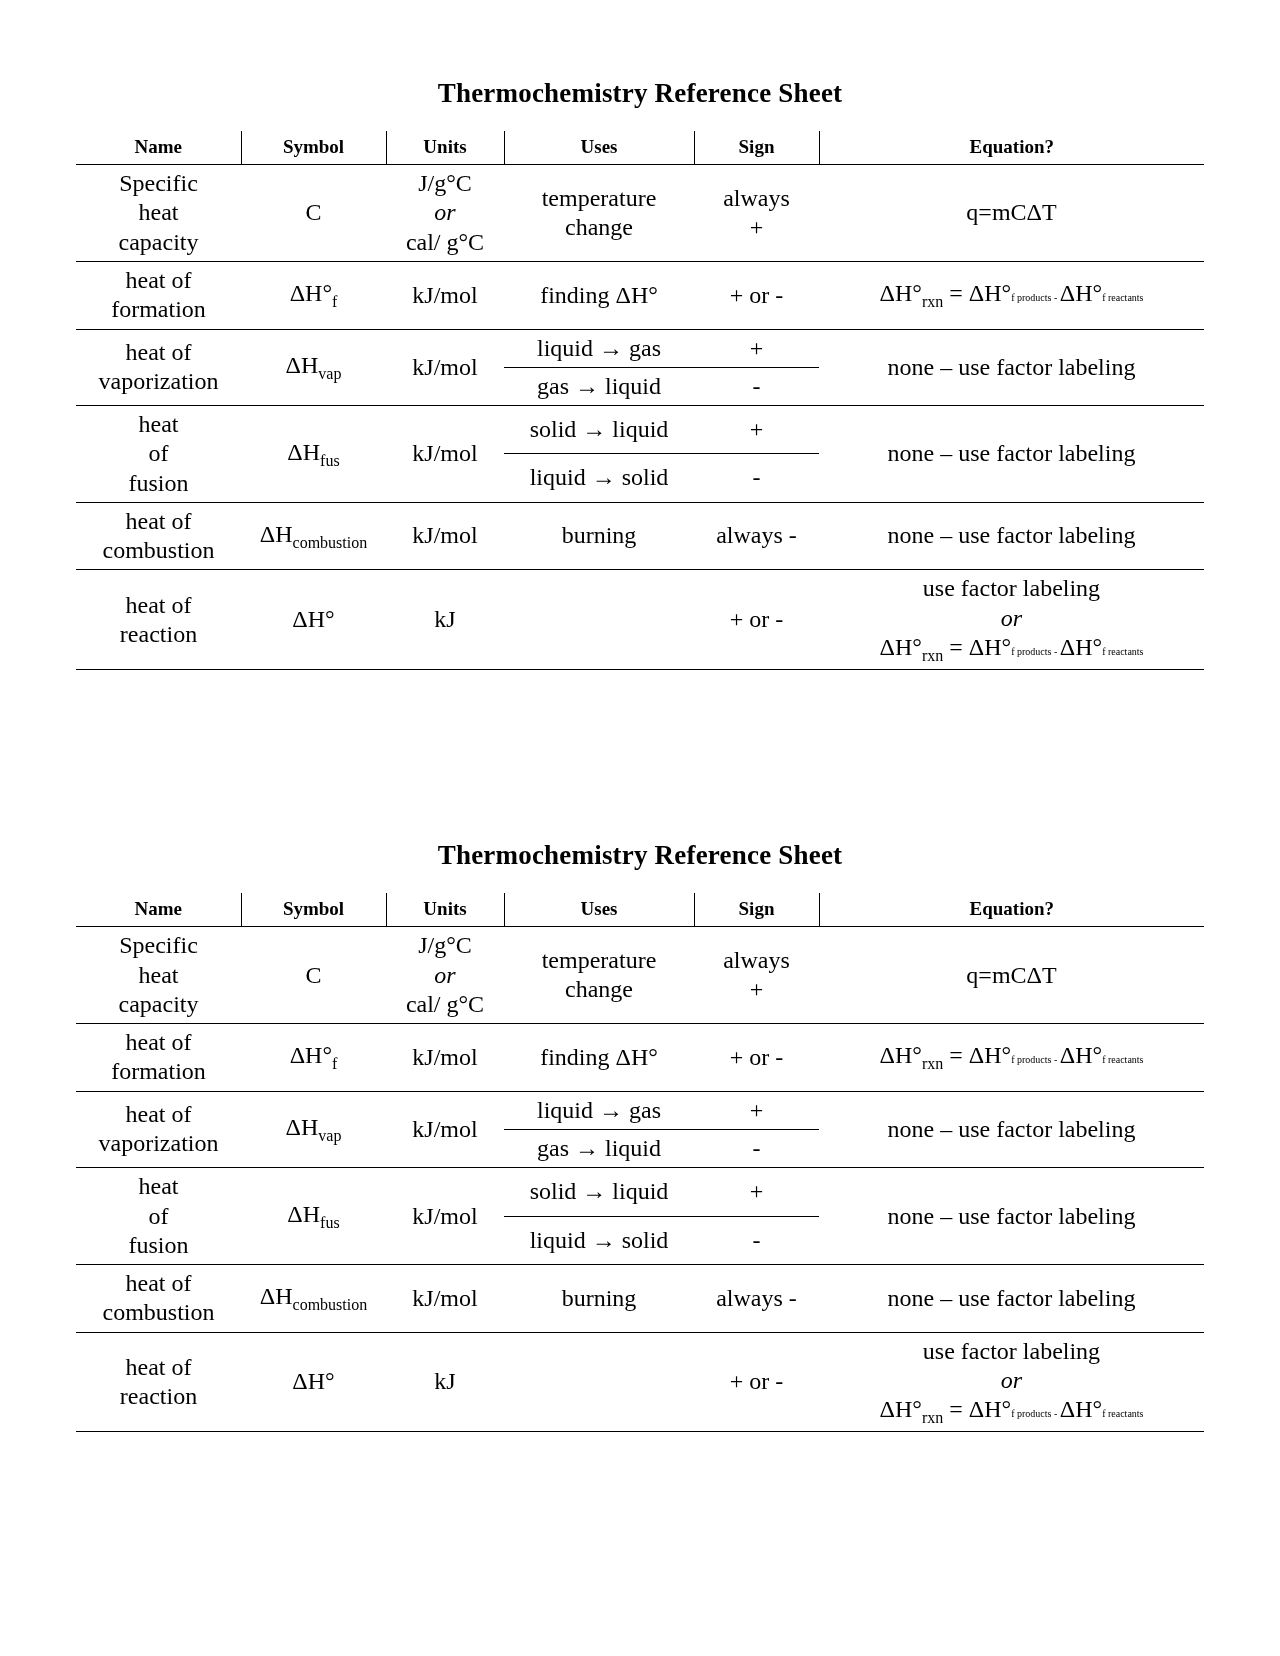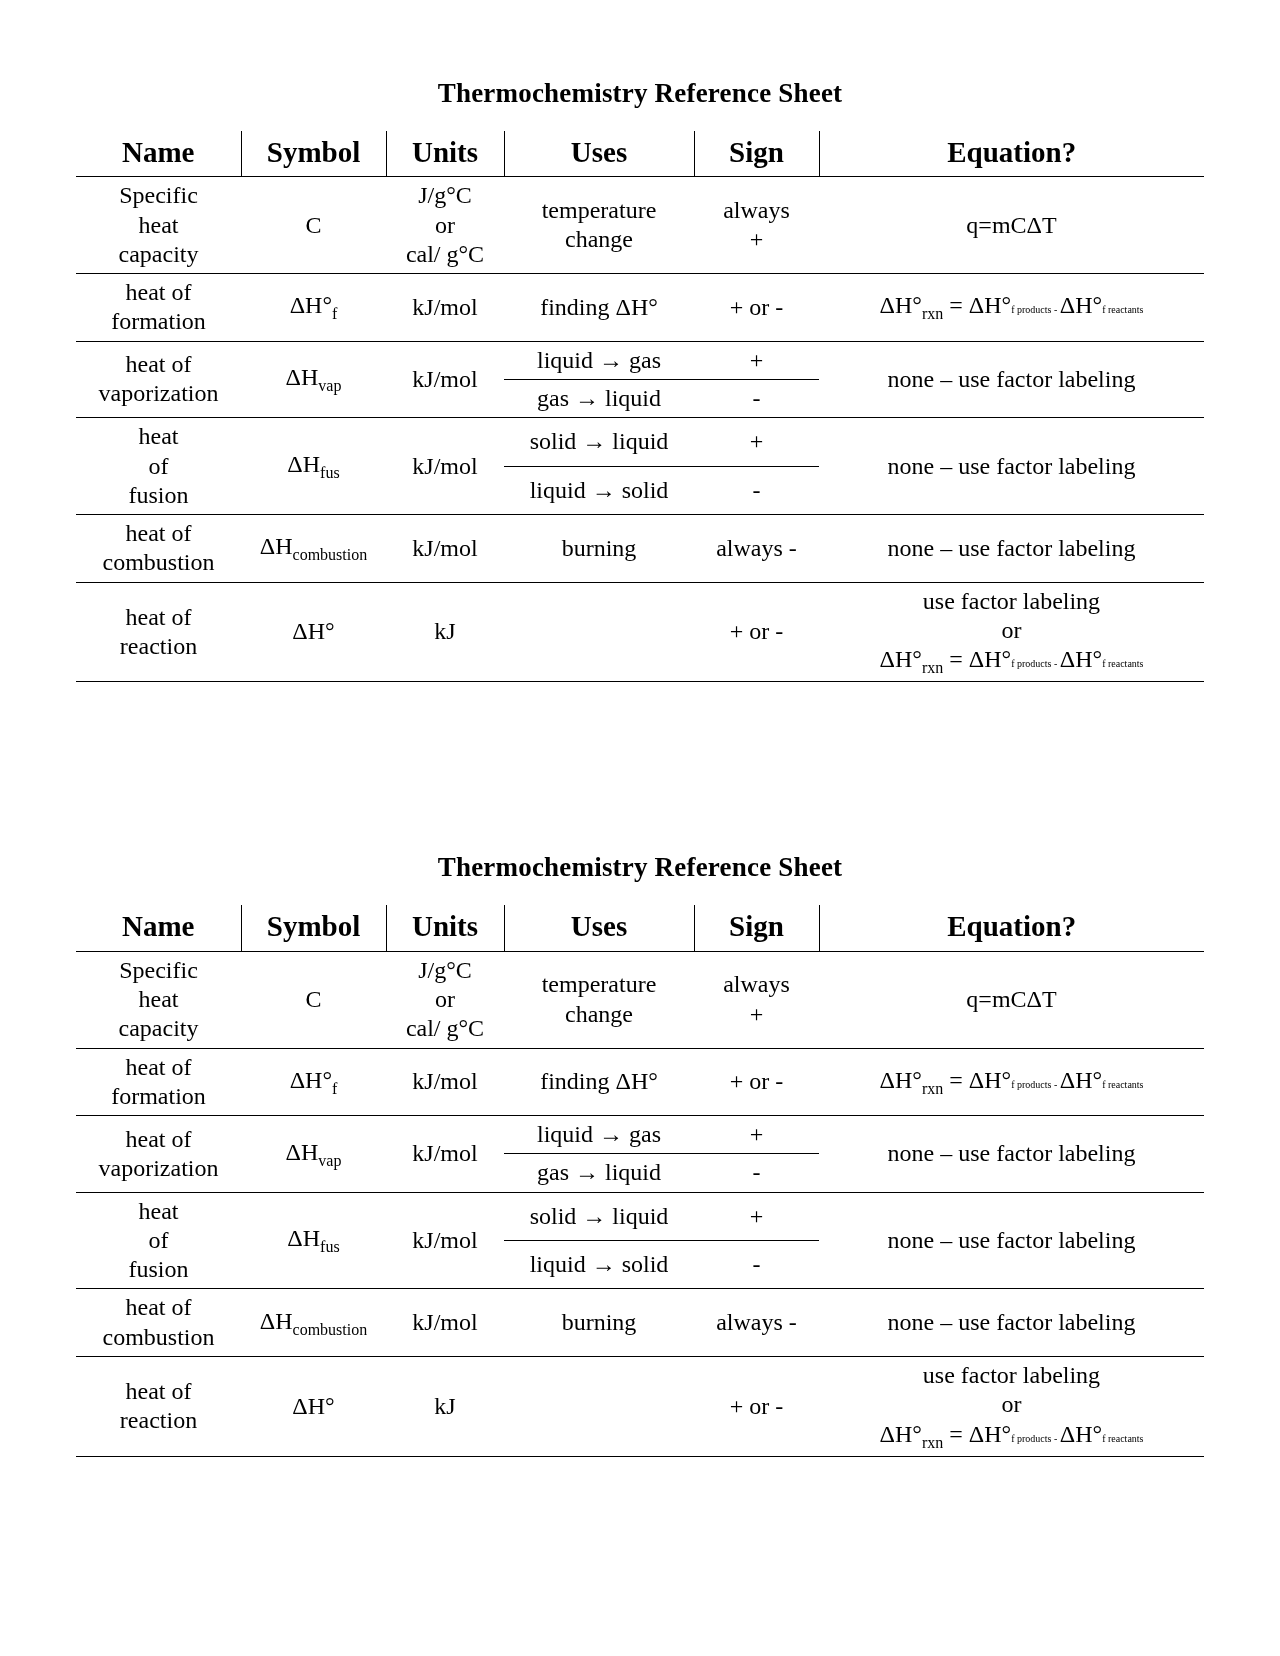--- a/index.html
+++ b/index.html
@@ -52,34 +52,34 @@
   col.c-name { width: 165px; }
   col.c-symbol { width: 145px; }
   col.c-units { width: 118px; }
   col.c-uses  { width: 190px; }
   col.c-sign  { width: 125px; }
   col.c-eq    { width: 385px; }
 
   
   tr.head th {
     font-weight: bold;
-    font-size: 29px;
+    font-size: 19px;
     padding-bottom: 6px;
   }
   tr.head th.vline { border-right: 1.6px solid #000; }
 
   
   td.vr { border-right: 1.6px solid #000; }
   
   tr.rowline > td { border-top: 1.6px solid #000; }
   tr.thinline > td { border-top: 1.1px solid #000; }
 
   .sub { font-size: 16px; vertical-align: sub; }
   .tiny { font-size: 10px; }
-  .ital { }
+  .ital { font-style: italic; }
   .nowrap { white-space: nowrap; }
 
   .units-stack { line-height: 1.2; margin-top: 12px; }
   .eq-stack { line-height: 1.3; margin-top: 8px; }
 
   .multi { line-height: 1.25; }
 </style>
 </head>
 <body>
 

